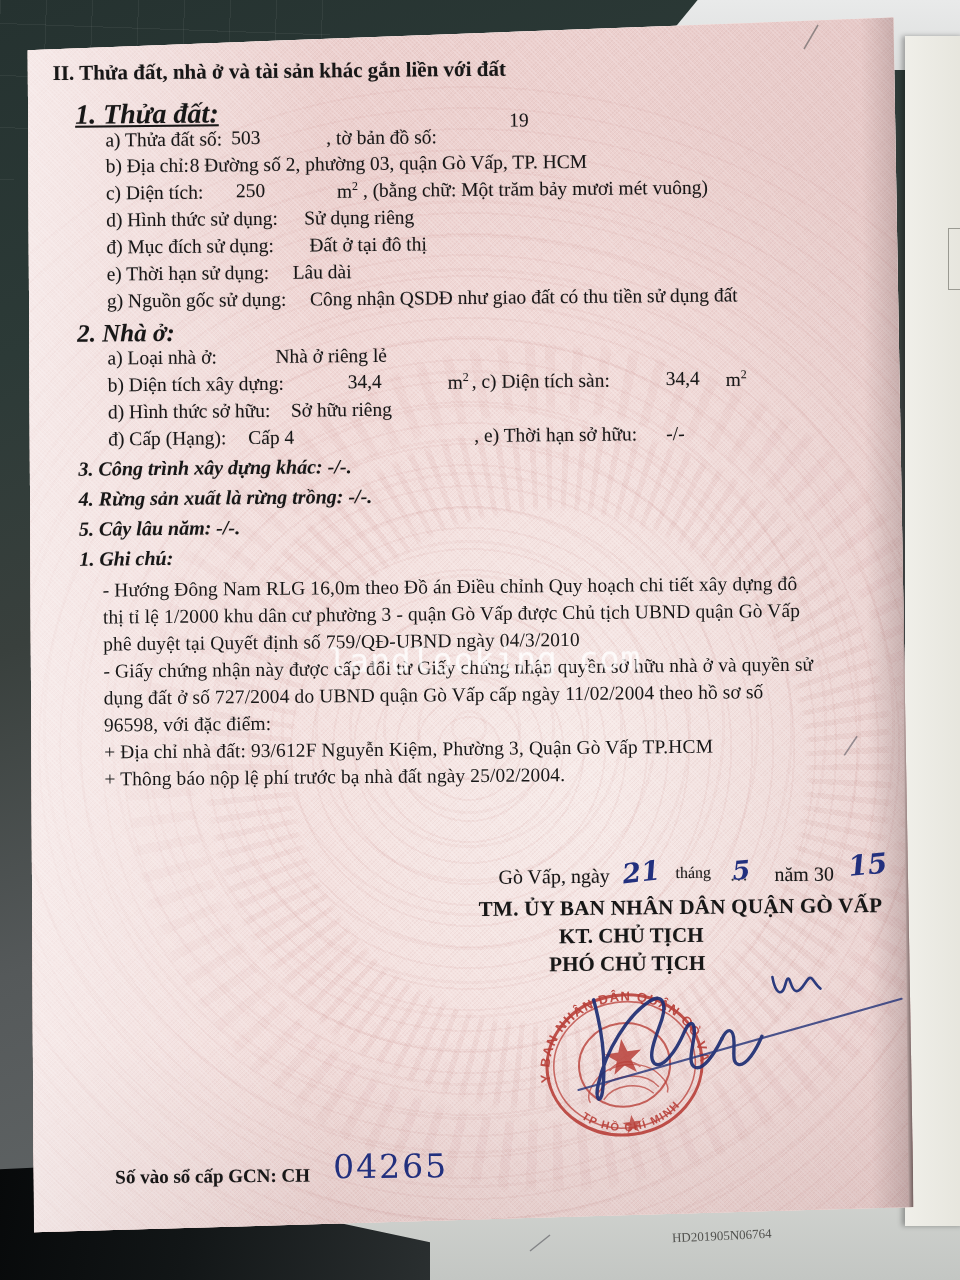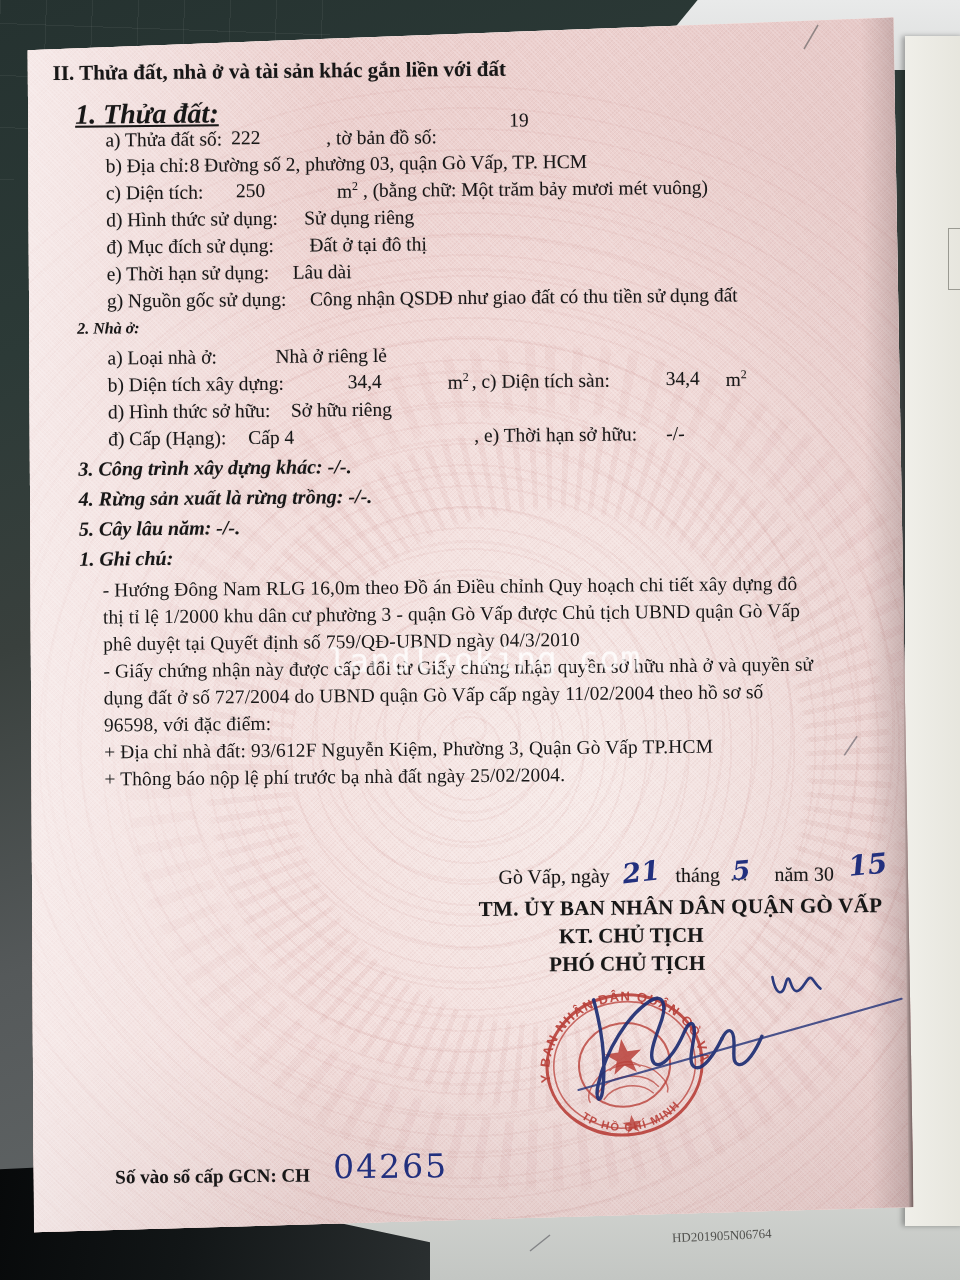--- a/index.html
+++ b/index.html
@@ -151,21 +151,21 @@
   <div id="fold-shadow"></div>
   <div id="page-edge-right"></div>
 
   <div id="content">
 
     <div class="ln b" style="left:30px;top:40px;font-size:21px;">II. Thửa đất, nhà ở và tài sản khác gắn liền với đất</div>
 
     <div class="ln bi" style="left:52px;top:78px;font-size:28px;text-decoration:underline;">1. Thửa đất:</div>
 
     <div class="ln" style="left:82px;top:108px;">a) Thửa đất số:</div>
-    <div class="ln" style="left:208px;top:107px;">222</div>
+    <div class="ln" style="left:208px;top:107px;">503</div>
     <div class="ln" style="left:303px;top:108px;">, tờ bản đồ số:</div>
     <div class="ln" style="left:486px;top:92px;">19</div>
 
     <div class="ln" style="left:82px;top:134px;">b) Địa chỉ:</div>
     <div class="ln" style="left:166px;top:134px;">8 Đường số 2, phường 03, quận Gò Vấp, TP. HCM</div>
 
     <div class="ln" style="left:82px;top:161px;">c) Diện tích:</div>
     <div class="ln" style="left:212px;top:160px;">250</div>
     <div class="ln" style="left:313px;top:161px;"><span>m</span><span class="sup">2</span></div>
     <div class="ln" style="left:339px;top:161px;">, (bằng chữ: Một trăm bảy mươi mét vuông)</div>
@@ -175,21 +175,21 @@
 
     <div class="ln" style="left:82px;top:215px;">đ) Mục đích sử dụng:</div>
     <div class="ln" style="left:285px;top:215px;">Đất ở tại đô thị</div>
 
     <div class="ln" style="left:82px;top:242px;">e) Thời hạn sử dụng:</div>
     <div class="ln" style="left:268px;top:242px;">Lâu dài</div>
 
     <div class="ln" style="left:82px;top:269px;">g) Nguồn gốc sử dụng:</div>
     <div class="ln" style="left:285px;top:269px;">Công nhận QSDĐ như giao đất có thu tiền sử dụng đất</div>
 
-    <div class="ln bi" style="left:52px;top:298px;font-size:16px;">2. Nhà ở:</div>
+    <div class="ln bi" style="left:52px;top:298px;font-size:25px;">2. Nhà ở:</div>
 
     <div class="ln" style="left:82px;top:326px;">a) Loại nhà ở:</div>
     <div class="ln" style="left:250px;top:326px;">Nhà ở riêng lẻ</div>
 
     <div class="ln" style="left:82px;top:353px;">b) Diện tích xây dựng:</div>
     <div class="ln" style="left:322px;top:352px;">34,4</div>
     <div class="ln" style="left:422px;top:353px;"><span>m</span><span class="sup">2</span></div>
     <div class="ln" style="left:446px;top:353px;">, c) Diện tích sàn:</div>
     <div class="ln" style="left:640px;top:352px;">34,4</div>
     <div class="ln" style="left:700px;top:353px;"><span>m</span><span class="sup">2</span></div>
@@ -210,21 +210,21 @@
     <div class="note" style="left:75px;top:558px;">- Hướng Đông Nam RLG 16,0m theo Đồ án Điều chỉnh Quy hoạch chi tiết xây dựng đô</div>
     <div class="note" style="left:75px;top:585px;">thị tỉ lệ 1/2000 khu dân cư phường 3 - quận Gò Vấp được Chủ tịch UBND quận Gò Vấp</div>
     <div class="note" style="left:75px;top:612px;">phê duyệt tại Quyết định số 759/QĐ-UBND ngày 04/3/2010</div>
     <div class="note" style="left:75px;top:639px;">- Giấy chứng nhận này được cấp đổi từ Giấy chứng nhận quyền sở hữu nhà ở và quyền sử</div>
     <div class="note" style="left:75px;top:666px;">dụng đất ở số 727/2004 do UBND quận Gò Vấp cấp ngày 11/02/2004 theo hồ sơ số</div>
     <div class="note" style="left:75px;top:693px;">96598, với đặc điểm:</div>
     <div class="note" style="left:75px;top:720px;">+ Địa chỉ nhà đất: 93/612F Nguyễn Kiệm, Phường 3, Quận Gò Vấp TP.HCM</div>
     <div class="note" style="left:75px;top:747px;">+ Thông báo nộp lệ phí trước bạ nhà đất ngày 25/02/2004.</div>
 
     <div class="ln" style="left:468px;top:848px;font-size:20px;">Gò Vấp, ngày</div>
-    <div class="ln" style="left:645px;top:848px;font-size:20px;">tháng</div>
+    <div class="ln" style="left:645px;top:848px;font-size:16px;">tháng</div>
     <div class="ln" style="left:744px;top:848px;font-size:20px;">năm 30</div>
     <div class="ln" style="left:595px;top:851px;font-size:17px;letter-spacing:2px;color:#333;">..</div>
     <div class="ln" style="left:700px;top:851px;font-size:17px;letter-spacing:2px;color:#333;">...</div>
 
     <div class="hand" style="left:592px;top:840px;font-size:27px;transform:rotate(-6deg);">21</div>
     <div class="hand" style="left:702px;top:840px;font-size:26px;transform:rotate(-4deg);">5</div>
     <div class="hand" style="left:818px;top:834px;font-size:28px;transform:rotate(-5deg);">15</div>
 
     <div class="ln b" style="left:448px;top:880px;font-size:21px;letter-spacing:.3px;">TM. ỦY BAN NHÂN DÂN QUẬN GÒ VẤP</div>
     <div class="ln b" style="left:528px;top:908px;font-size:21px;">KT. CHỦ TỊCH</div>

